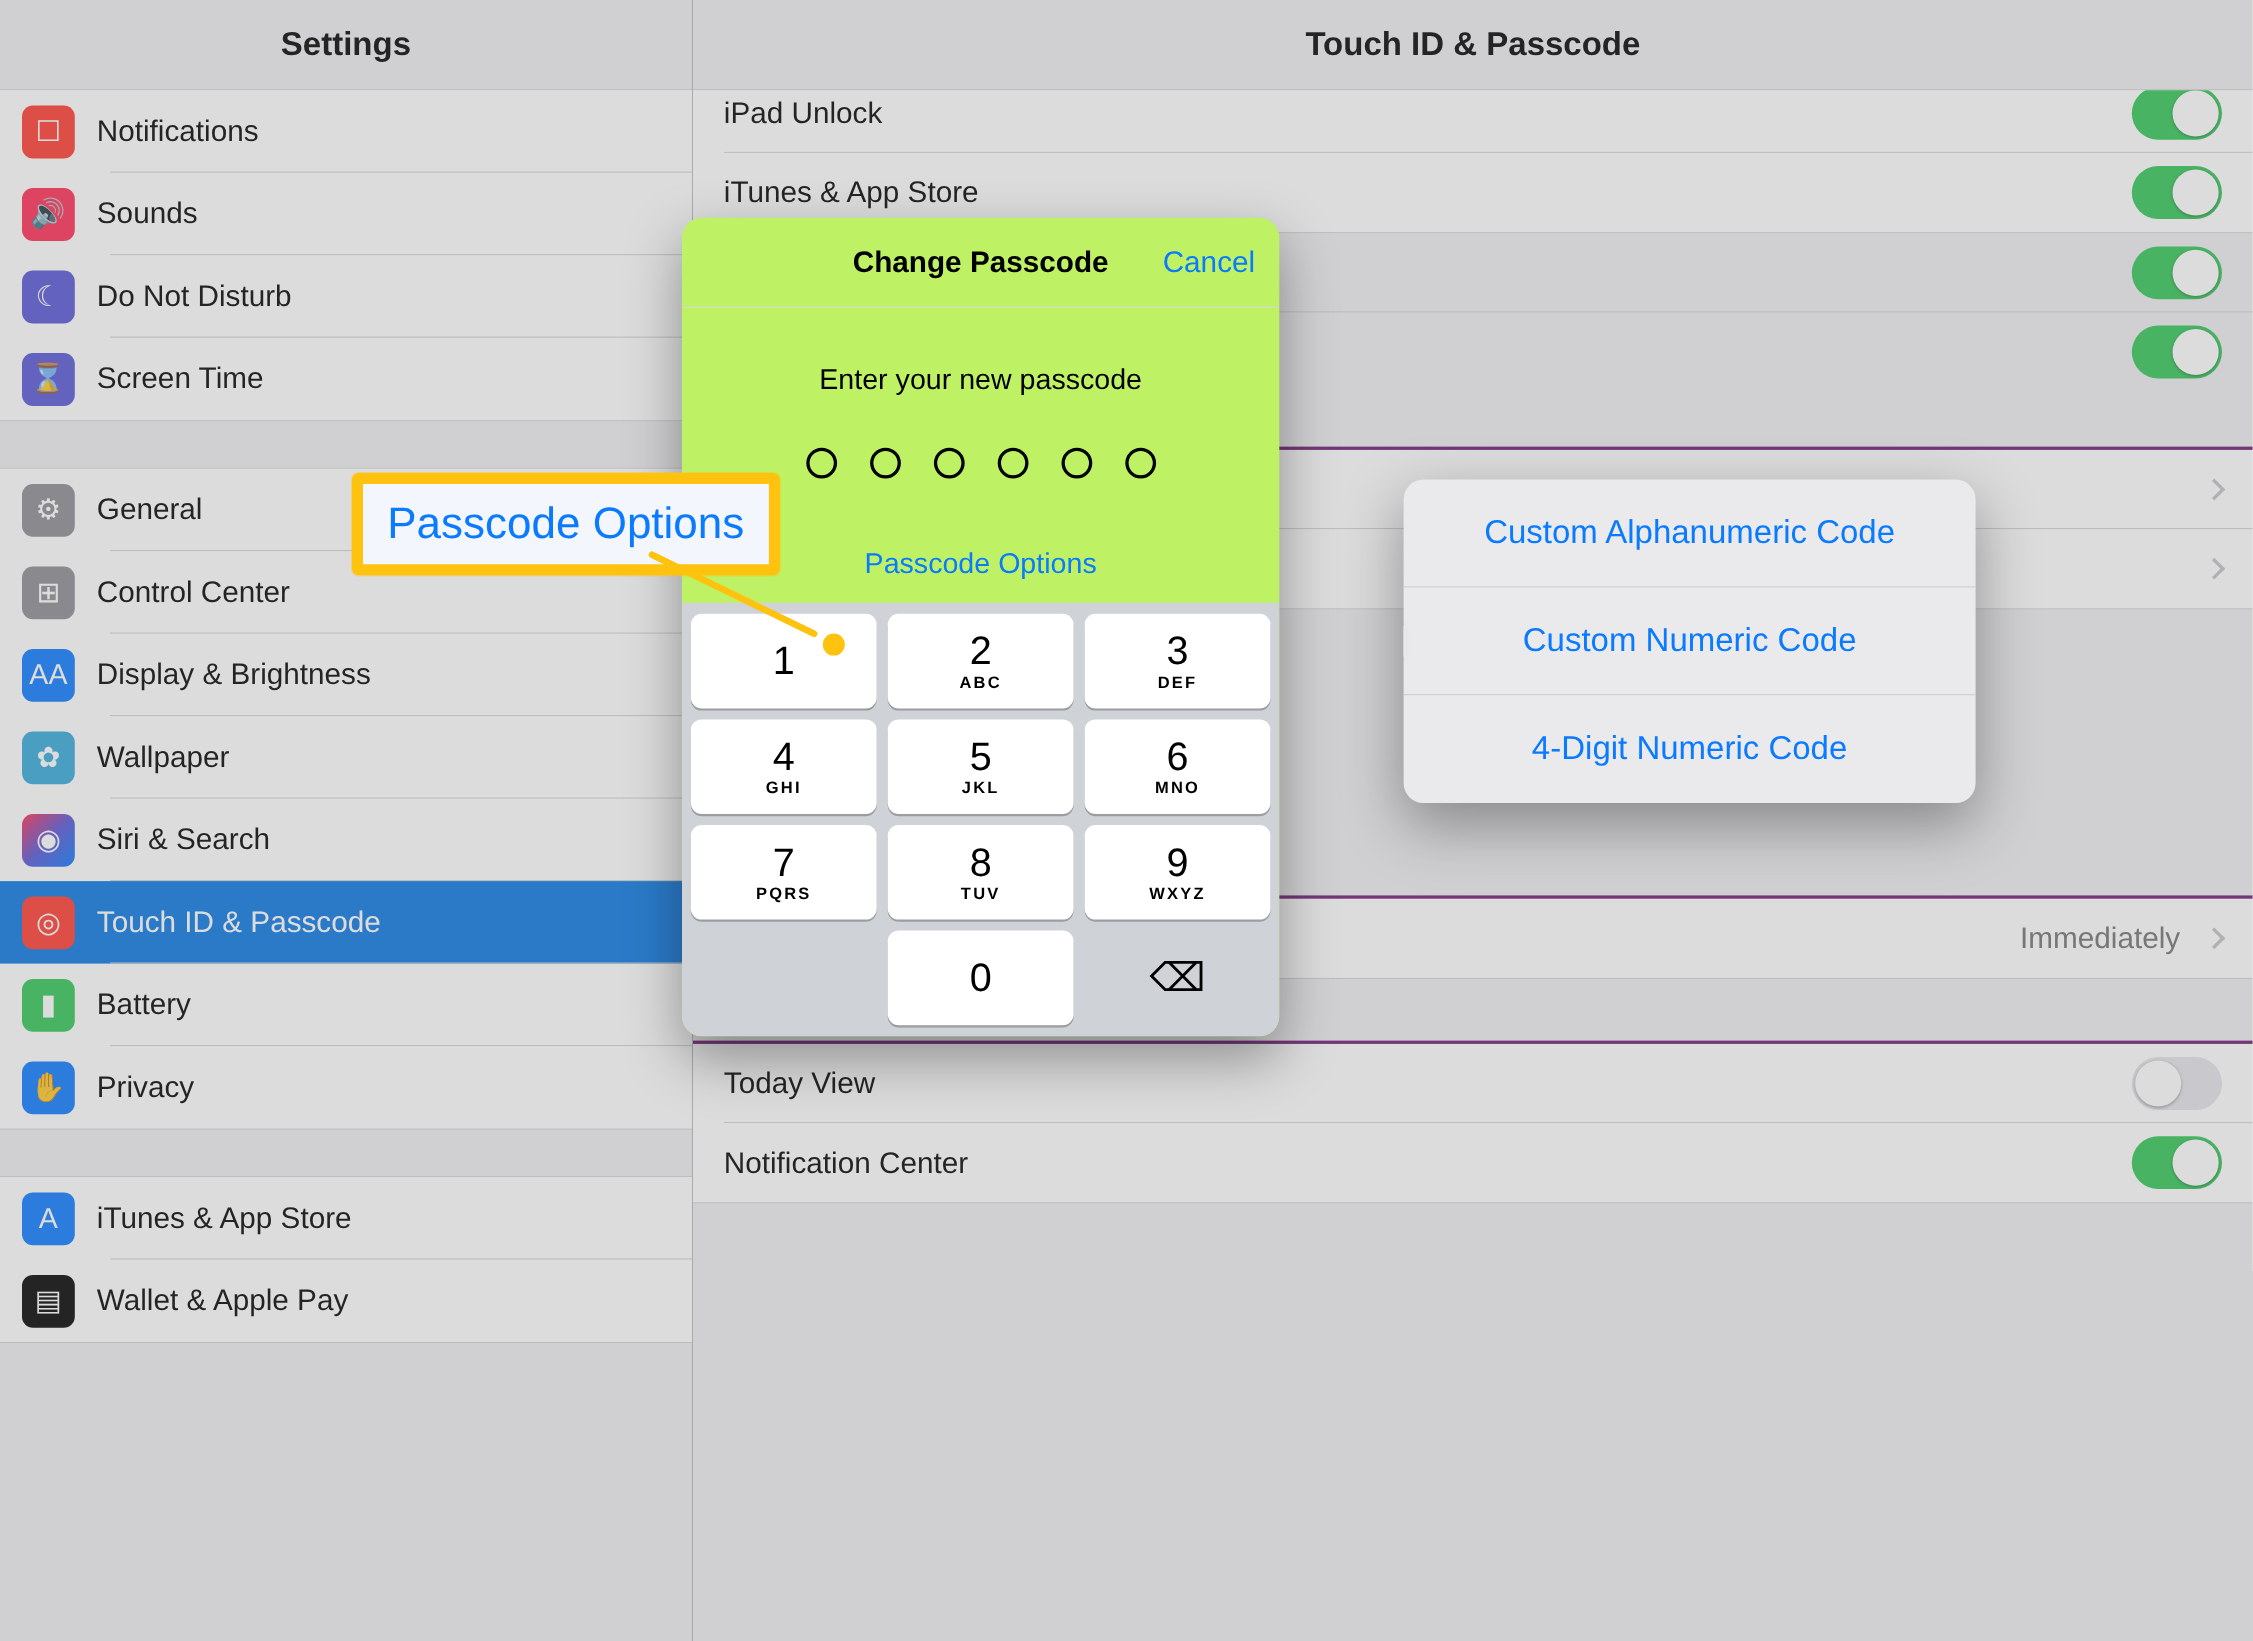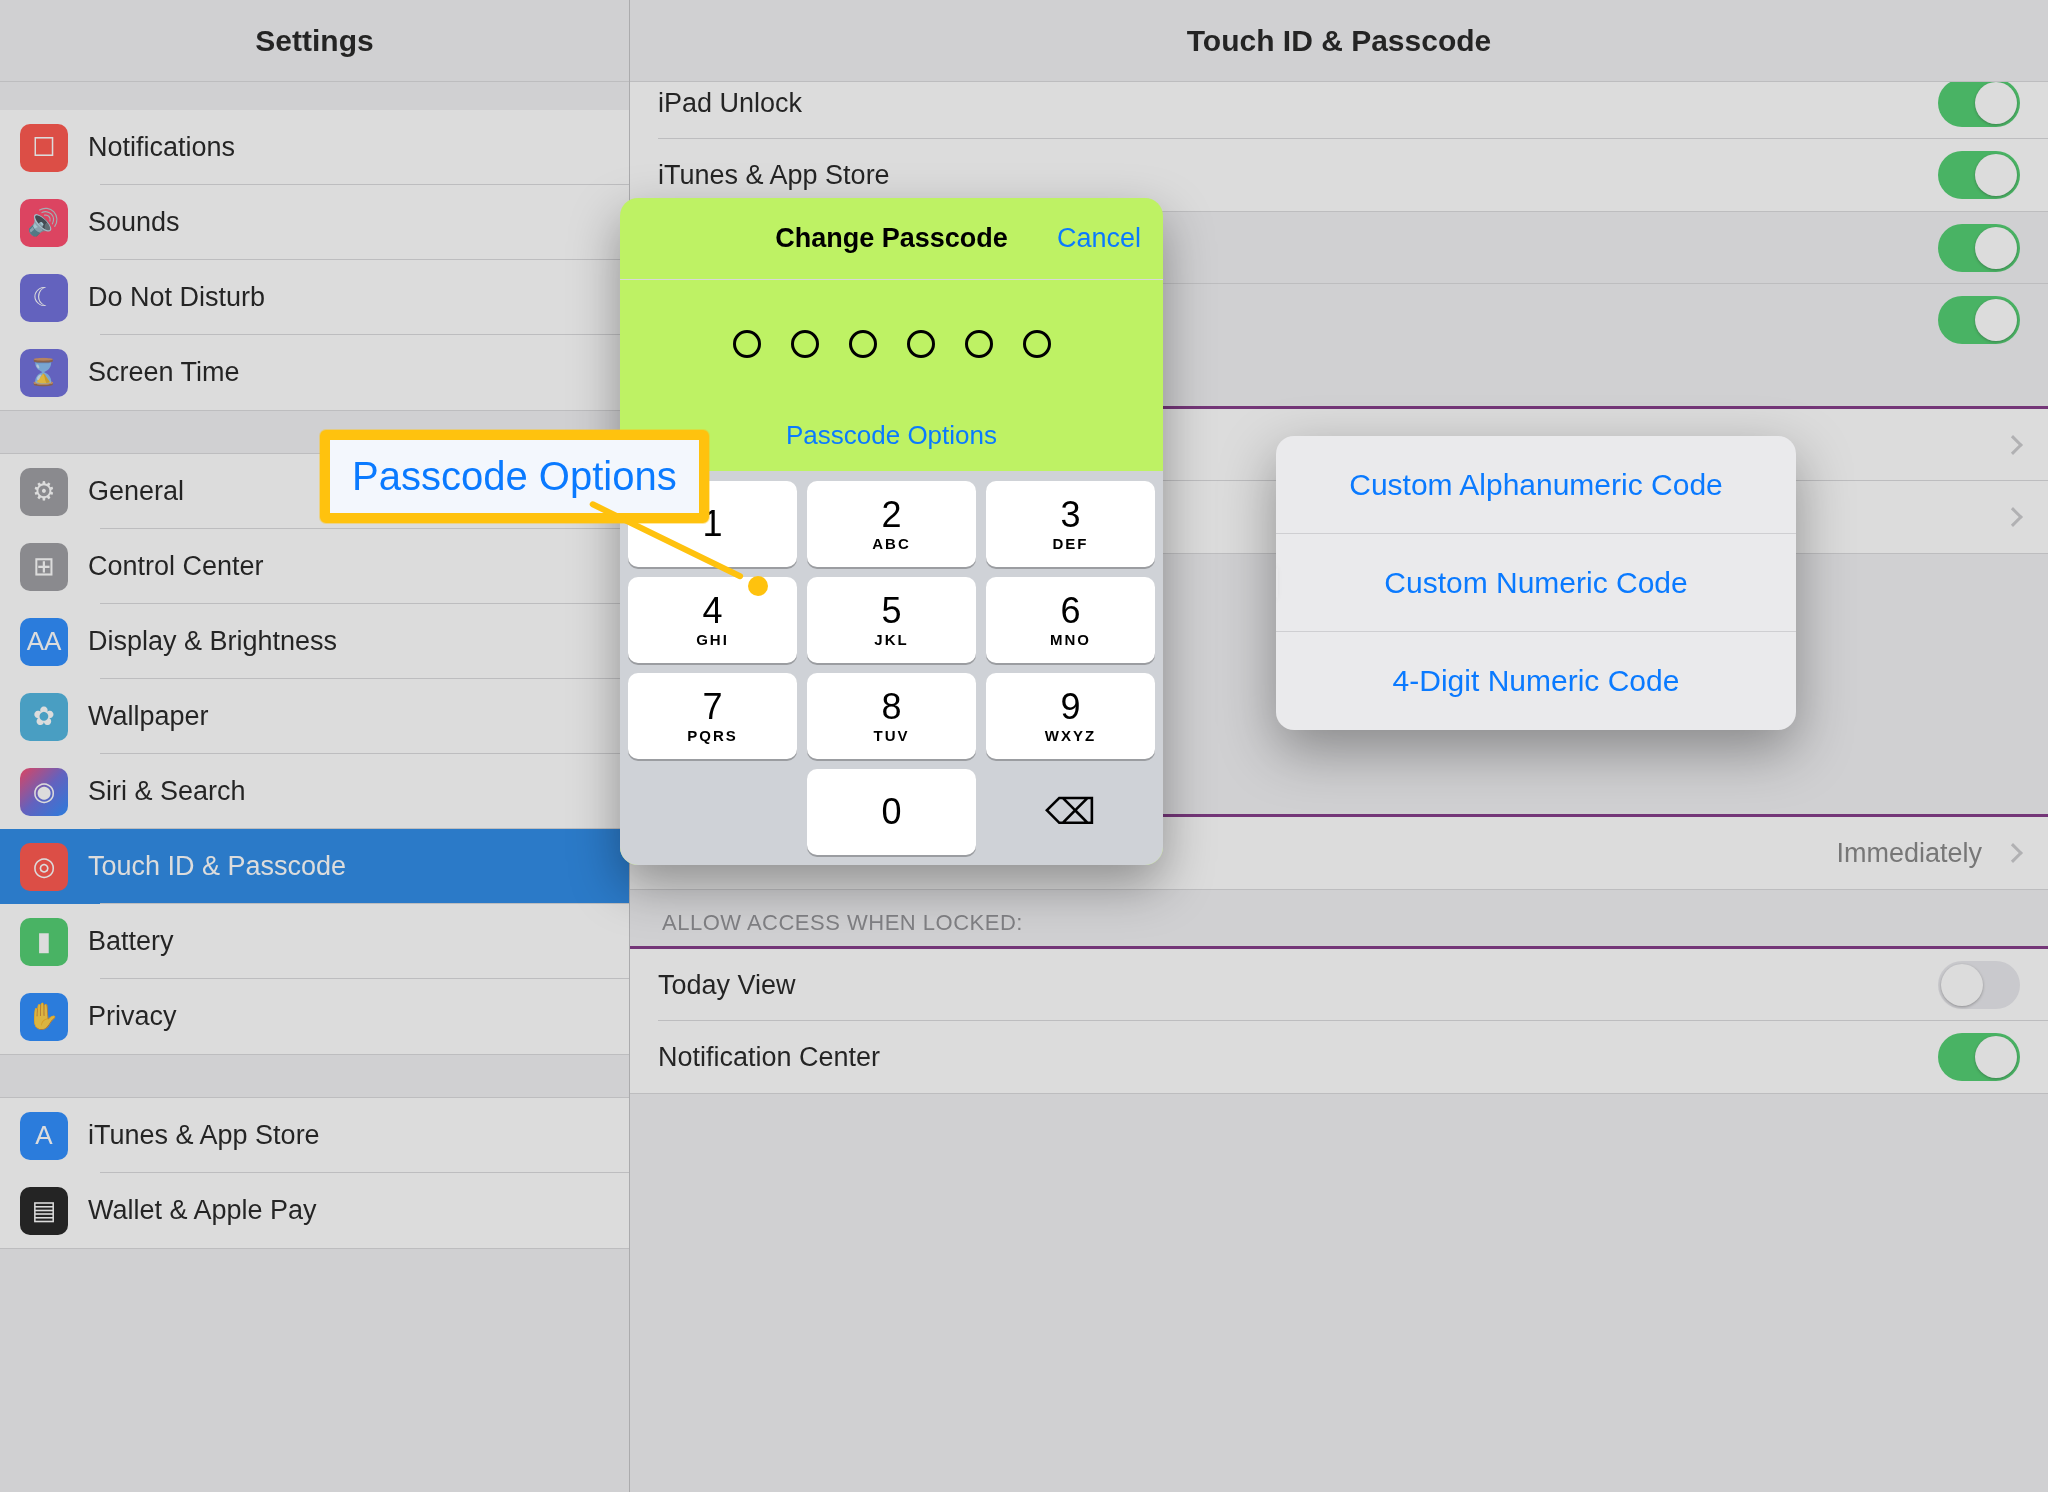--- a/index.html
+++ b/index.html
@@ -1,21 +1,21 @@
 <!DOCTYPE html>
 <html><head>
 <meta charset="utf-8">
 <style>
 * { margin:0; padding:0; box-sizing:border-box; font-family: -apple-system, "Helvetica Neue", Helvetica, Arial, sans-serif; -webkit-font-smoothing:antialiased; }
 html,body { width:2048px; height:1492px; overflow:hidden; }
 
 
 .root { position:relative; width:2048px; height:1492px; background:#e3e3e5; }
 .split { display:flex; width:100%; height:100%; }
-.sidebar { width:630px; border-right:1px solid #bcbcbe; background:#efeff1; display:flex; flex-direction:column;gap:28px; }
+.sidebar { width:630px; border-right:1px solid #bcbcbe; background:#efeff1; display:flex; flex-direction:column; }
 .sidebar-header { height:82px; display:flex; align-items:center; justify-content:center; font-size:30px; font-weight:700; border-bottom:1px solid #d5d5d7; }
 .side-group { background:#fff; border-top:1px solid #d5d5d7; border-bottom:1px solid #d5d5d7; margin-bottom:42px; }
 .side-group:first-of-type { border-top:none; margin-top:0; }
 .side-row { display:flex; align-items:center; height:75px; padding:0 20px 0 20px; position:relative; }
 .side-row:not(:last-child)::after { content:""; position:absolute; left:100px; right:0; bottom:0; height:1px; background:#d5d5d7; }
 .side-row .icn { width:48px; height:48px; border-radius:10px; margin-right:20px; display:flex; align-items:center; justify-content:center; color:#fff; font-size:26px; flex-shrink:0; }
 .side-row .lbl { font-size:27px; color:#000; }
 .side-row.sel { background:#0b78e3; }
 .side-row.sel .lbl { color:#fff; }
 
@@ -229,20 +229,21 @@
   </div>
 
   <div class="dim"></div>
 
   <div class="modal">
     <div class="modal-top">
       <span class="modal-title">Change Passcode</span>
       <span class="modal-cancel">Cancel</span>
     </div>
     <div class="modal-body">
+      <div class="prompt-text">Enter your new passcode</div>
       <div class="pips" id="pips">
           <div class="pip"></div>
           <div class="pip"></div>
           <div class="pip"></div>
           <div class="pip"></div>
           <div class="pip"></div>
           <div class="pip"></div>
         </div>
       <div class="passcode-options-link">Passcode Options</div>
     </div>

